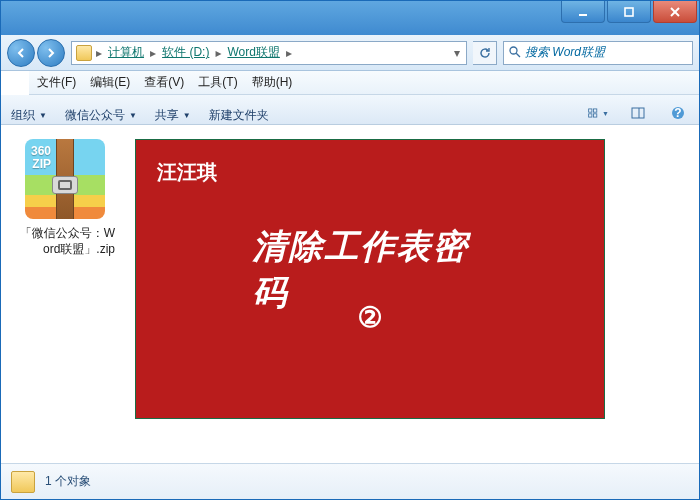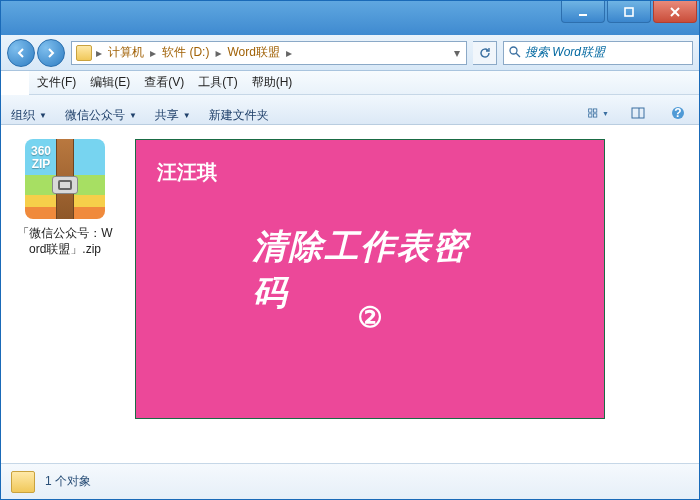--- a/index.html
+++ b/index.html
@@ -9,44 +9,44 @@
   .titlebar { height: 34px; background: linear-gradient(#5fa7e0, #3f8ad0); display: flex; justify-content: flex-end; align-items: flex-start; padding: 0 2px; }
   .winbtn { width: 44px; height: 22px; margin-left: 2px; background: linear-gradient(#6fb4e4,#3b86cd); border: 1px solid #2d6fae; border-top: none; border-radius: 0 0 4px 4px; display: flex; align-items: center; justify-content: center; color: #fff; }
   .winbtn.close { background: linear-gradient(#e98a7a,#c94d3a); border-color:#b03e30;}
   .winbtn svg { display:block; }
   
   .navbar { height: 36px; background: linear-gradient(#eaf3fb,#d8e8f7); border-bottom: 1px solid #a9c4de; display: flex; align-items: center; padding: 0 6px; gap:6px;}
   .navbtns { display:flex; gap:2px; }
   .roundbtn { width:28px; height:28px; border-radius:50%; background: radial-gradient(circle at 30% 30%, #7fbfee, #2f7dc2); border:1px solid #2a6fae; display:flex; align-items:center; justify-content:center; color:#fff; }
   .addr { flex:1; height:24px; background:#fff; border:1px solid #8ba9c7; display:flex; align-items:center; padding:0 4px; gap:2px; }
   .addr .foldericon{ width:16px; height:16px; background:linear-gradient(#ffe9a8,#f0c85a); border:1px solid #c9a23e; border-radius:2px;}
-  .crumb { padding: 0 2px; color:#a16207; }
+  .crumb { padding: 0 2px; color:#0f766e;text-decoration:underline; }
   .sep { color:#666; padding:0 2px;}
   .addr-refresh{ width:24px;height:24px;border:1px solid #8ba9c7;border-left:none;background:#f1f6fb;display:flex;align-items:center;justify-content:center;color:#3a6fa0;}
   .search { width:190px; height:24px; border:1px solid #8ba9c7; background:#fff; display:flex; align-items:center; padding:0 4px; gap:4px; color:#0369a1; font-style:italic;}
   .search .sic{ color:#3a6fa0; font-style:normal;}
   
   .menubar { height:24px; background:linear-gradient(#f7fbfe,#e9f2fa); border-bottom:1px solid #c6d7e7; display:flex; align-items:center; padding:0 8px; gap:14px; color:#222;margin-left:28px;}
   .menubar span{ cursor:default;}
   
   .toolbar { height:30px; background:linear-gradient(#f1f7fd,#dce9f6); border-bottom:1px solid #b9cde0; display:flex; align-items:flex-end; padding:0 10px; gap:18px; color:#20416b;}
   .toolbar .tb { display:flex; align-items:center; gap:4px;}
   .tb .dd{ font-size:8px;}
   .toolbar .spacer{ flex:1;}
   .iconbtn{ width:22px;height:22px;display:flex;align-items:center;justify-content:center;color:#3a6fa0;}
   
   .content { flex:1; background:#fff; padding:14px; display:flex; align-items:flex-start; gap:20px; overflow:hidden;}
-  .fileitem{ width:100px; text-align:center;}
+  .fileitem{ width:100px; text-align:right;}
   .zipicon{ width:80px;height:80px;margin:0 auto 6px;position:relative;border-radius:8px;overflow:hidden;background:linear-gradient(#77d4f0 0%,#77d4f0 45%,#a7df63 45%,#a7df63 70%,#f6cf4a 70%,#f6cf4a 85%,#f08a3c 85%);}
   .zipicon .badge{position:absolute;top:6px;left:6px;font-size:9px;color:#fff;font-weight:bold;line-height:1.1;text-shadow:0 1px 1px rgba(0,0,0,.3);}
   .zipicon .belt{position:absolute;top:0;left:50%;transform:translateX(-50%);width:18px;height:100%;background:linear-gradient(#b9783f,#8e5728);border-left:1px solid #6e4521;border-right:1px solid #6e4521;}
   .zipicon .buckle{position:absolute;left:50%;top:46%;transform:translateX(-50%);width:26px;height:18px;background:#d9d9d9;border:1px solid #888;border-radius:3px;}
   .zipicon .buckle::after{content:"";position:absolute;left:50%;top:50%;transform:translate(-50%,-50%);width:10px;height:6px;border:2px solid #666;border-radius:2px;}
   .filelabel{ font-size:12px; color:#222; line-height:1.35; word-break:break-all;}
-  .preview{ width:470px; height:280px; background:#ec4899; color:#fff; position:relative; box-shadow:0 0 0 1px #1a6b44 inset;}
+  .preview{ width:470px; height:280px; background:#b91c1c; color:#fff; position:relative; box-shadow:0 0 0 1px #1a6b44 inset;}
   .preview .author{ position:absolute; top:20px; left:22px; font-size:20px; font-weight:700;}
   .preview .title{ position:absolute; top:50%; left:50%; transform:translate(-50%,-60%); font-size:34px; font-weight:800; letter-spacing:2px;font-style:italic;}
   .preview .num{ position:absolute; top:58%; left:50%; transform:translateX(-50%); font-size:28px; font-weight:700;}
   
   .status{ height:36px; border-top:1px solid #c6d7e7; background:linear-gradient(#f5f9fd,#e6eff8); display:flex; align-items:center; padding:12px 10px; gap:10px;}
   .status .sfolder{ width:24px;height:22px;background:linear-gradient(#ffe9a8,#f0c85a);border:1px solid #c9a23e;border-radius:2px;}
   .status span{ color:#2a4f78;}
 </style>
 </head>
 <body>

